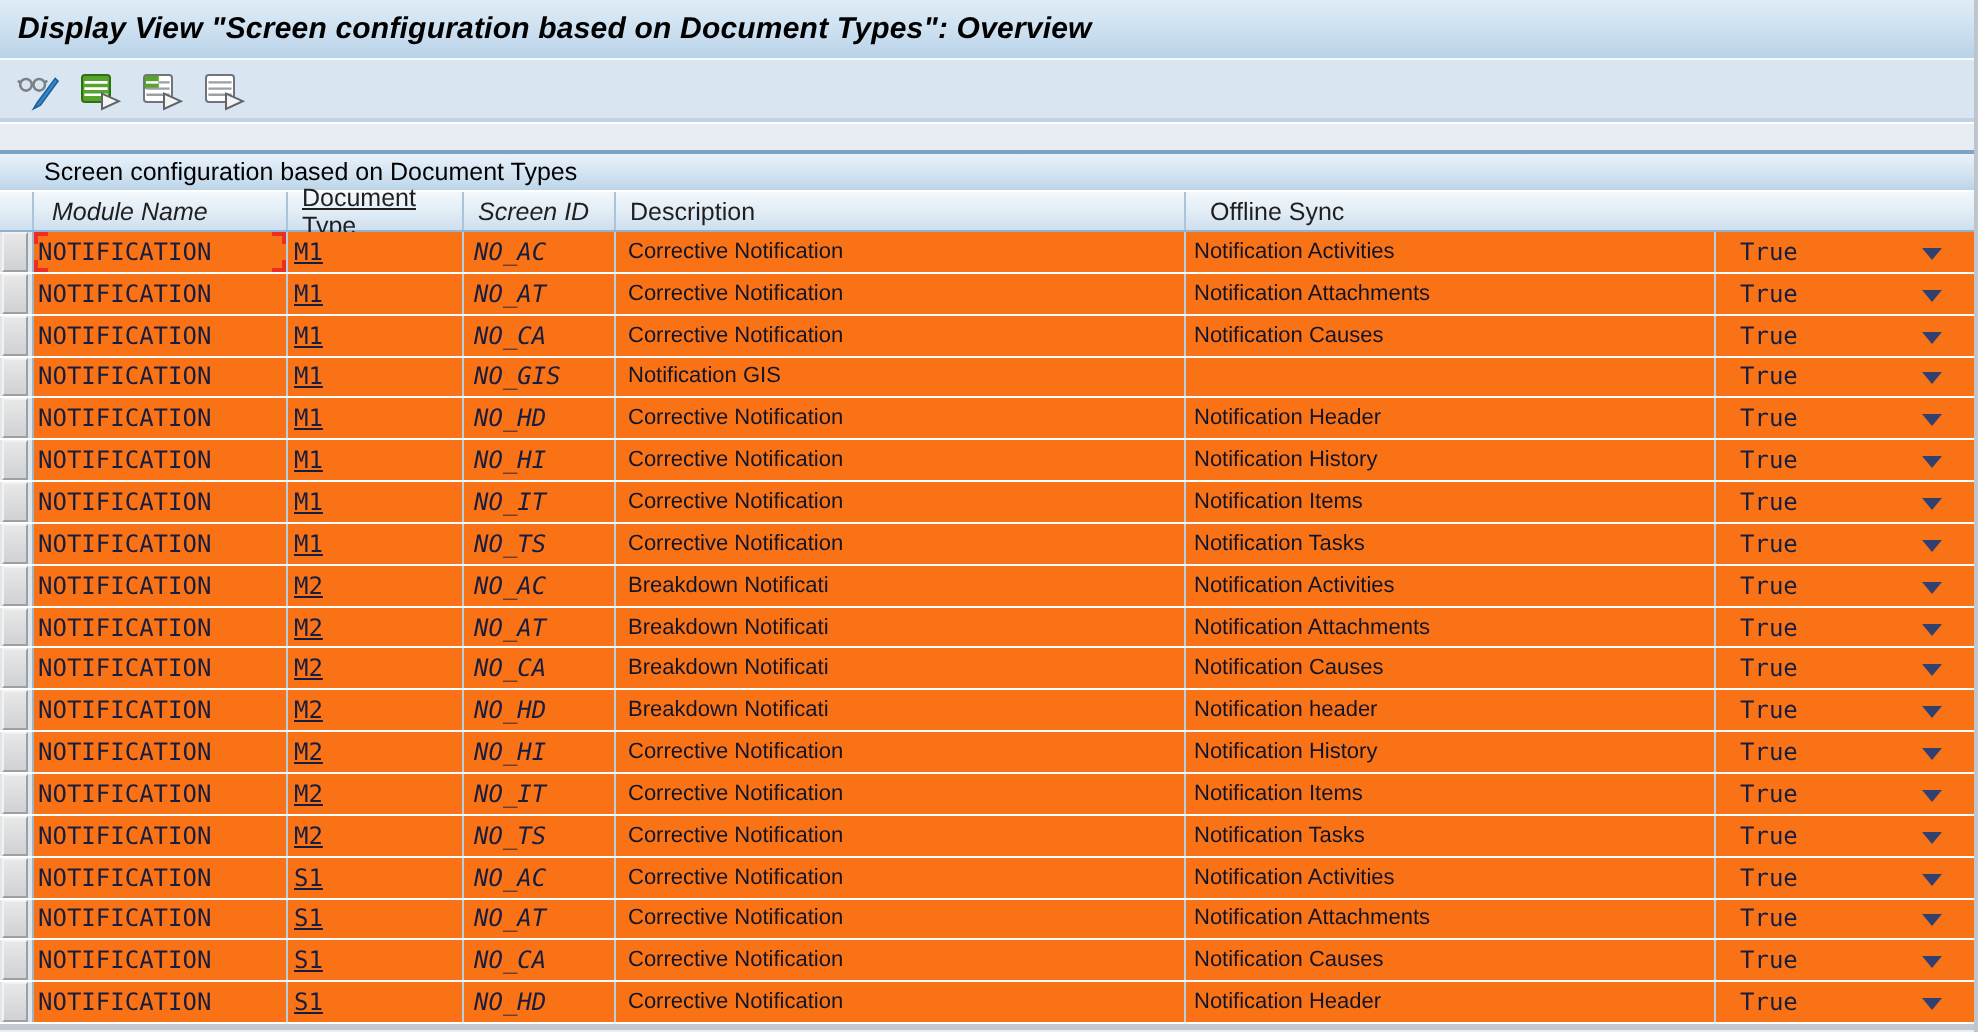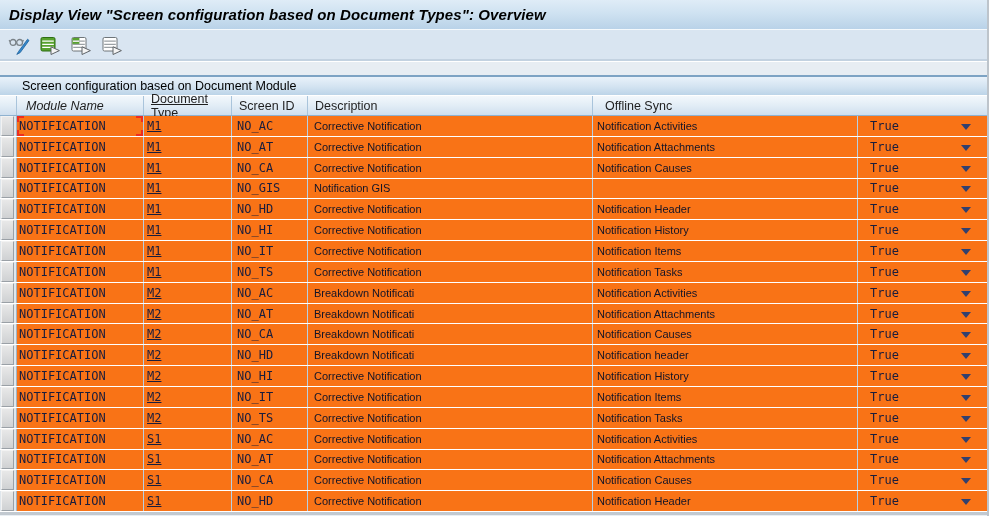--- a/index.html
+++ b/index.html
@@ -33,21 +33,21 @@
   .th.c-off { padding-left:12px; border-right:none; }
 
   .tbody { height:396px; display:flex; flex-direction:column; background:#e3edf8; }
   .tr { flex:1 1 0; display:flex; border-bottom:1px solid #ffffff; background:#f97316; }
   .td { border-right:1px solid #b7cfe3; display:flex; align-items:center; overflow:hidden; white-space:nowrap; }
 
   
   .c-sel      { width:17px; }
   .c-module   { width:127px; }
   .c-doc      { width:88px;text-decoration:underline; }
-  .c-sid      { width:76px; }
+  .c-sid      { width:76px;font-style:italic; }
   .c-desc     { width:285px; }
   .c-name     { width:265px; }
   .c-off      { width:129px; position:relative; }
 
   .td.c-sel { padding:0; border-right:1px solid #9fb4c6; background:#dfe6ec; }
   .sel-btn { display:block; width:13px; height:100%; margin-left:1px;
              background:linear-gradient(180deg,#e8e8e8,#cfd1d3);
              border:1px solid #9aa0a6; border-top-color:#f2f2f2; border-left-color:#f2f2f2;
              box-shadow:0 1px 0 #ffffff; cursor:pointer; }
 
@@ -126,21 +126,21 @@
           <path d="M2.2 5.2 h11.6 M2.2 8.3 h11.6 M2.2 11.4 h11.6"></path>
         </g>
         <path d="M11 10.8 L19.4 14.6 L11 18.5 Z" fill="#f4f4f4" stroke="#5f6468"></path>
       </svg>
     </span>
   </div>
 
   <div class="spacer"></div>
 
   <div class="caption-bar">
-    <span>Screen configuration based on Document Module</span>
+    <span>Screen configuration based on Document Types</span>
   </div>
 
   <div class="thead">
     <div class="th c-sel"></div>
     <div class="th c-module">Module Name</div>
     <div class="th c-doc">Document Type</div>
     <div class="th c-sid">Screen ID</div>
     <div class="th c-desc">Description</div>
     <div class="th c-off">Offline Sync</div>
   </div>

